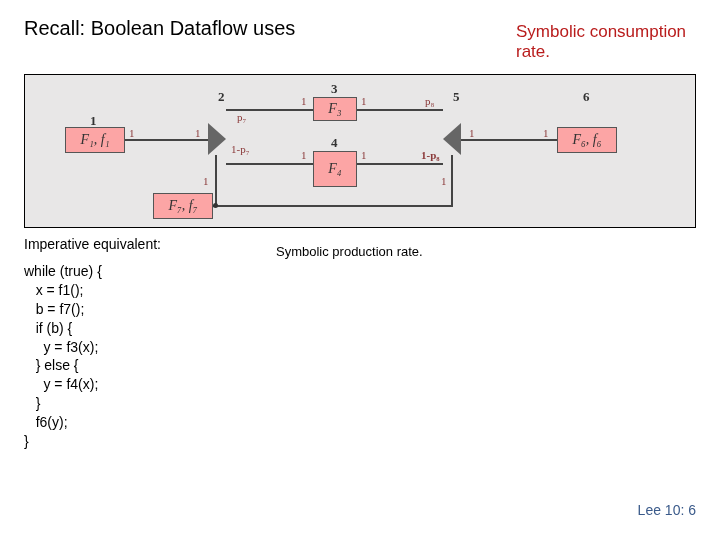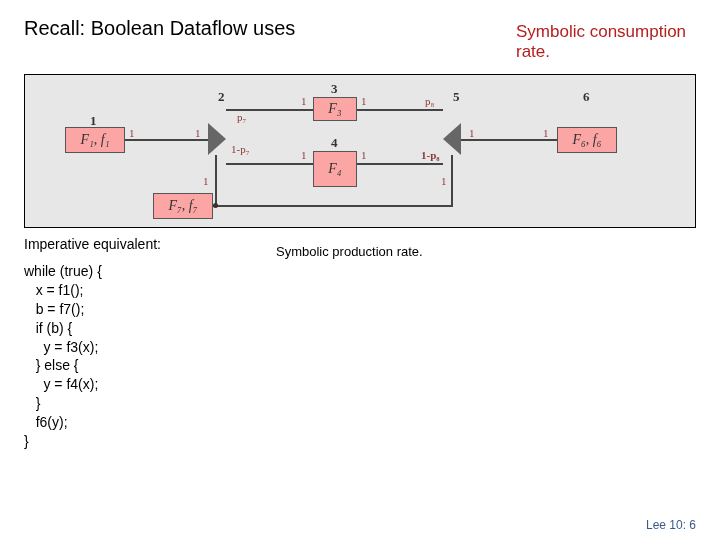--- a/index.html
+++ b/index.html
@@ -73,23 +73,23 @@
   .right-col { flex: 1; }
   .annot-bottom { font-size: 13px; color: #000; margin: 8px 0 10px 40px; }
   .body-text {
     font-size: 21px;
     font-family: Arial, sans-serif;
     line-height: 1.2;
     color: #000;
   }
   .footer {
     position: absolute;
-    bottom: 8px;
+    bottom: 22px;
     right: 24px;
-    font-size: 12px;
+    font-size: 14px;
     color: #3a5a8a;
   }
   .edge { position: absolute; background: #444; }
   .dot { position: absolute; width: 5px; height: 5px; background: #333; border-radius: 50%; }
 </style>
 </head>
 <body>
 
 <div class="slide">
 

